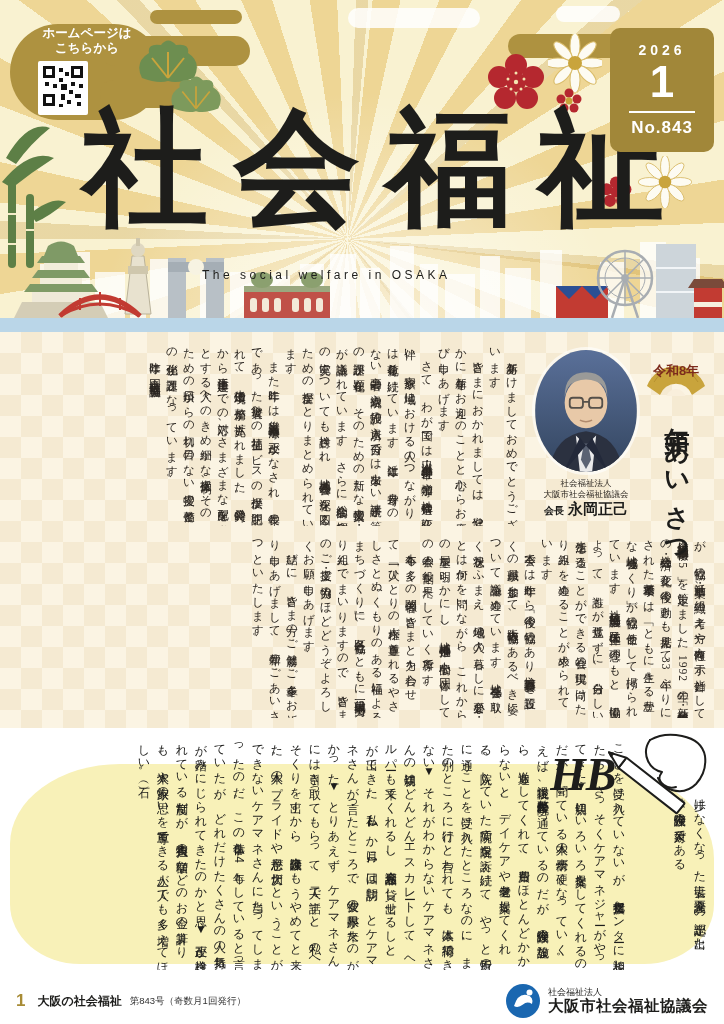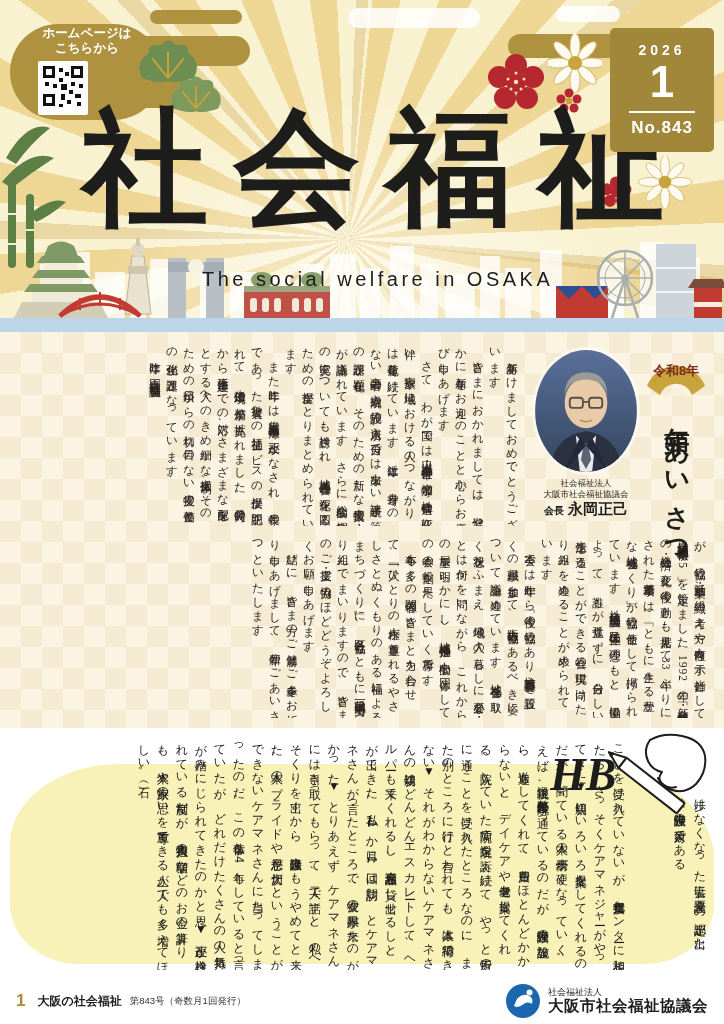--- a/index.html
+++ b/index.html
@@ -10,31 +10,31 @@
     background:
       radial-gradient(ellipse at 50% 105%, rgba(255,255,255,.65), rgba(255,255,255,0) 52%),
       repeating-conic-gradient(from -90deg at 48% 72%, rgba(196,154,61,.30) 0deg 3deg, rgba(196,154,61,0) 3deg 46deg),
       repeating-conic-gradient(from -84deg at 48% 72%, #eed695 0deg 6.5deg, #f9f2d1 6.5deg 15deg);}
   .cloud{position:absolute;background:#ae9240;border-radius:999px;}
   .cloud.white{background:rgba(255,255,255,.85);}
   .hp-note{position:absolute;left:12px;top:26px;width:150px;text-align:center;color:#fff;
            font-weight:bold;font-size:12.5px;line-height:15px;z-index:5;}
   .qr{position:absolute;left:38px;top:61px;z-index:5;background:#fff;padding:3px;border-radius:2px;}
   .issue-box{position:absolute;right:10px;top:28px;width:104px;height:124px;background:#a18739;
-             border-radius:5px;color:#fff;text-align:center;z-index:6;}
+             border-radius:10px;color:#fff;text-align:center;z-index:6;}
   .issue-year{font-size:14px;letter-spacing:4px;margin-top:14px;font-weight:bold;}
   .issue-month{font-size:44px;font-weight:bold;line-height:44px;margin-top:2px;}
   .issue-line{width:66px;height:2px;background:#fff;margin:7px auto 5px auto;}
   .issue-no{font-size:17px;font-weight:bold;letter-spacing:1px;}
   .deco{position:absolute;z-index:3;}
   .title1{position:absolute;left:252px;top:28px;font-family:"Liberation Serif","DejaVu Serif",serif;
           font-weight:bold;font-size:98px;letter-spacing:12px;color:#1d1d1b;z-index:4;line-height:1;}
   .title2{position:absolute;left:82px;top:106px;font-family:"Liberation Serif","DejaVu Serif",serif;
           font-weight:bold;font-size:126px;letter-spacing:26px;color:#1d1d1b;z-index:4;line-height:1;}
-  .subtitle{position:absolute;left:202px;top:268px;font-size:20px;letter-spacing:3.5px;z-index:4;
+  .subtitle{position:absolute;left:202px;top:268px;font-size:12px;letter-spacing:3.5px;z-index:4;
             color:#1d1d1b;}
   .skyline{position:absolute;left:0;bottom:14px;z-index:2;}
   .bluebar{position:absolute;left:0;bottom:0;width:724px;height:14px;background:#bad6e8;z-index:6;}
   
   .article1{position:absolute;left:0;top:332px;width:724px;height:396px;
     background-color:#fbf4e3;
     background-image:conic-gradient(#f5ead2 25%, transparent 25% 50%, #f5ead2 50% 75%, transparent 75%);
     background-size:42px 42px;}
   .vtext{writing-mode:vertical-rl;text-orientation:mixed;}
   .body-serif{font-family:"Liberation Serif","DejaVu Serif",serif;font-size:11.5px;

